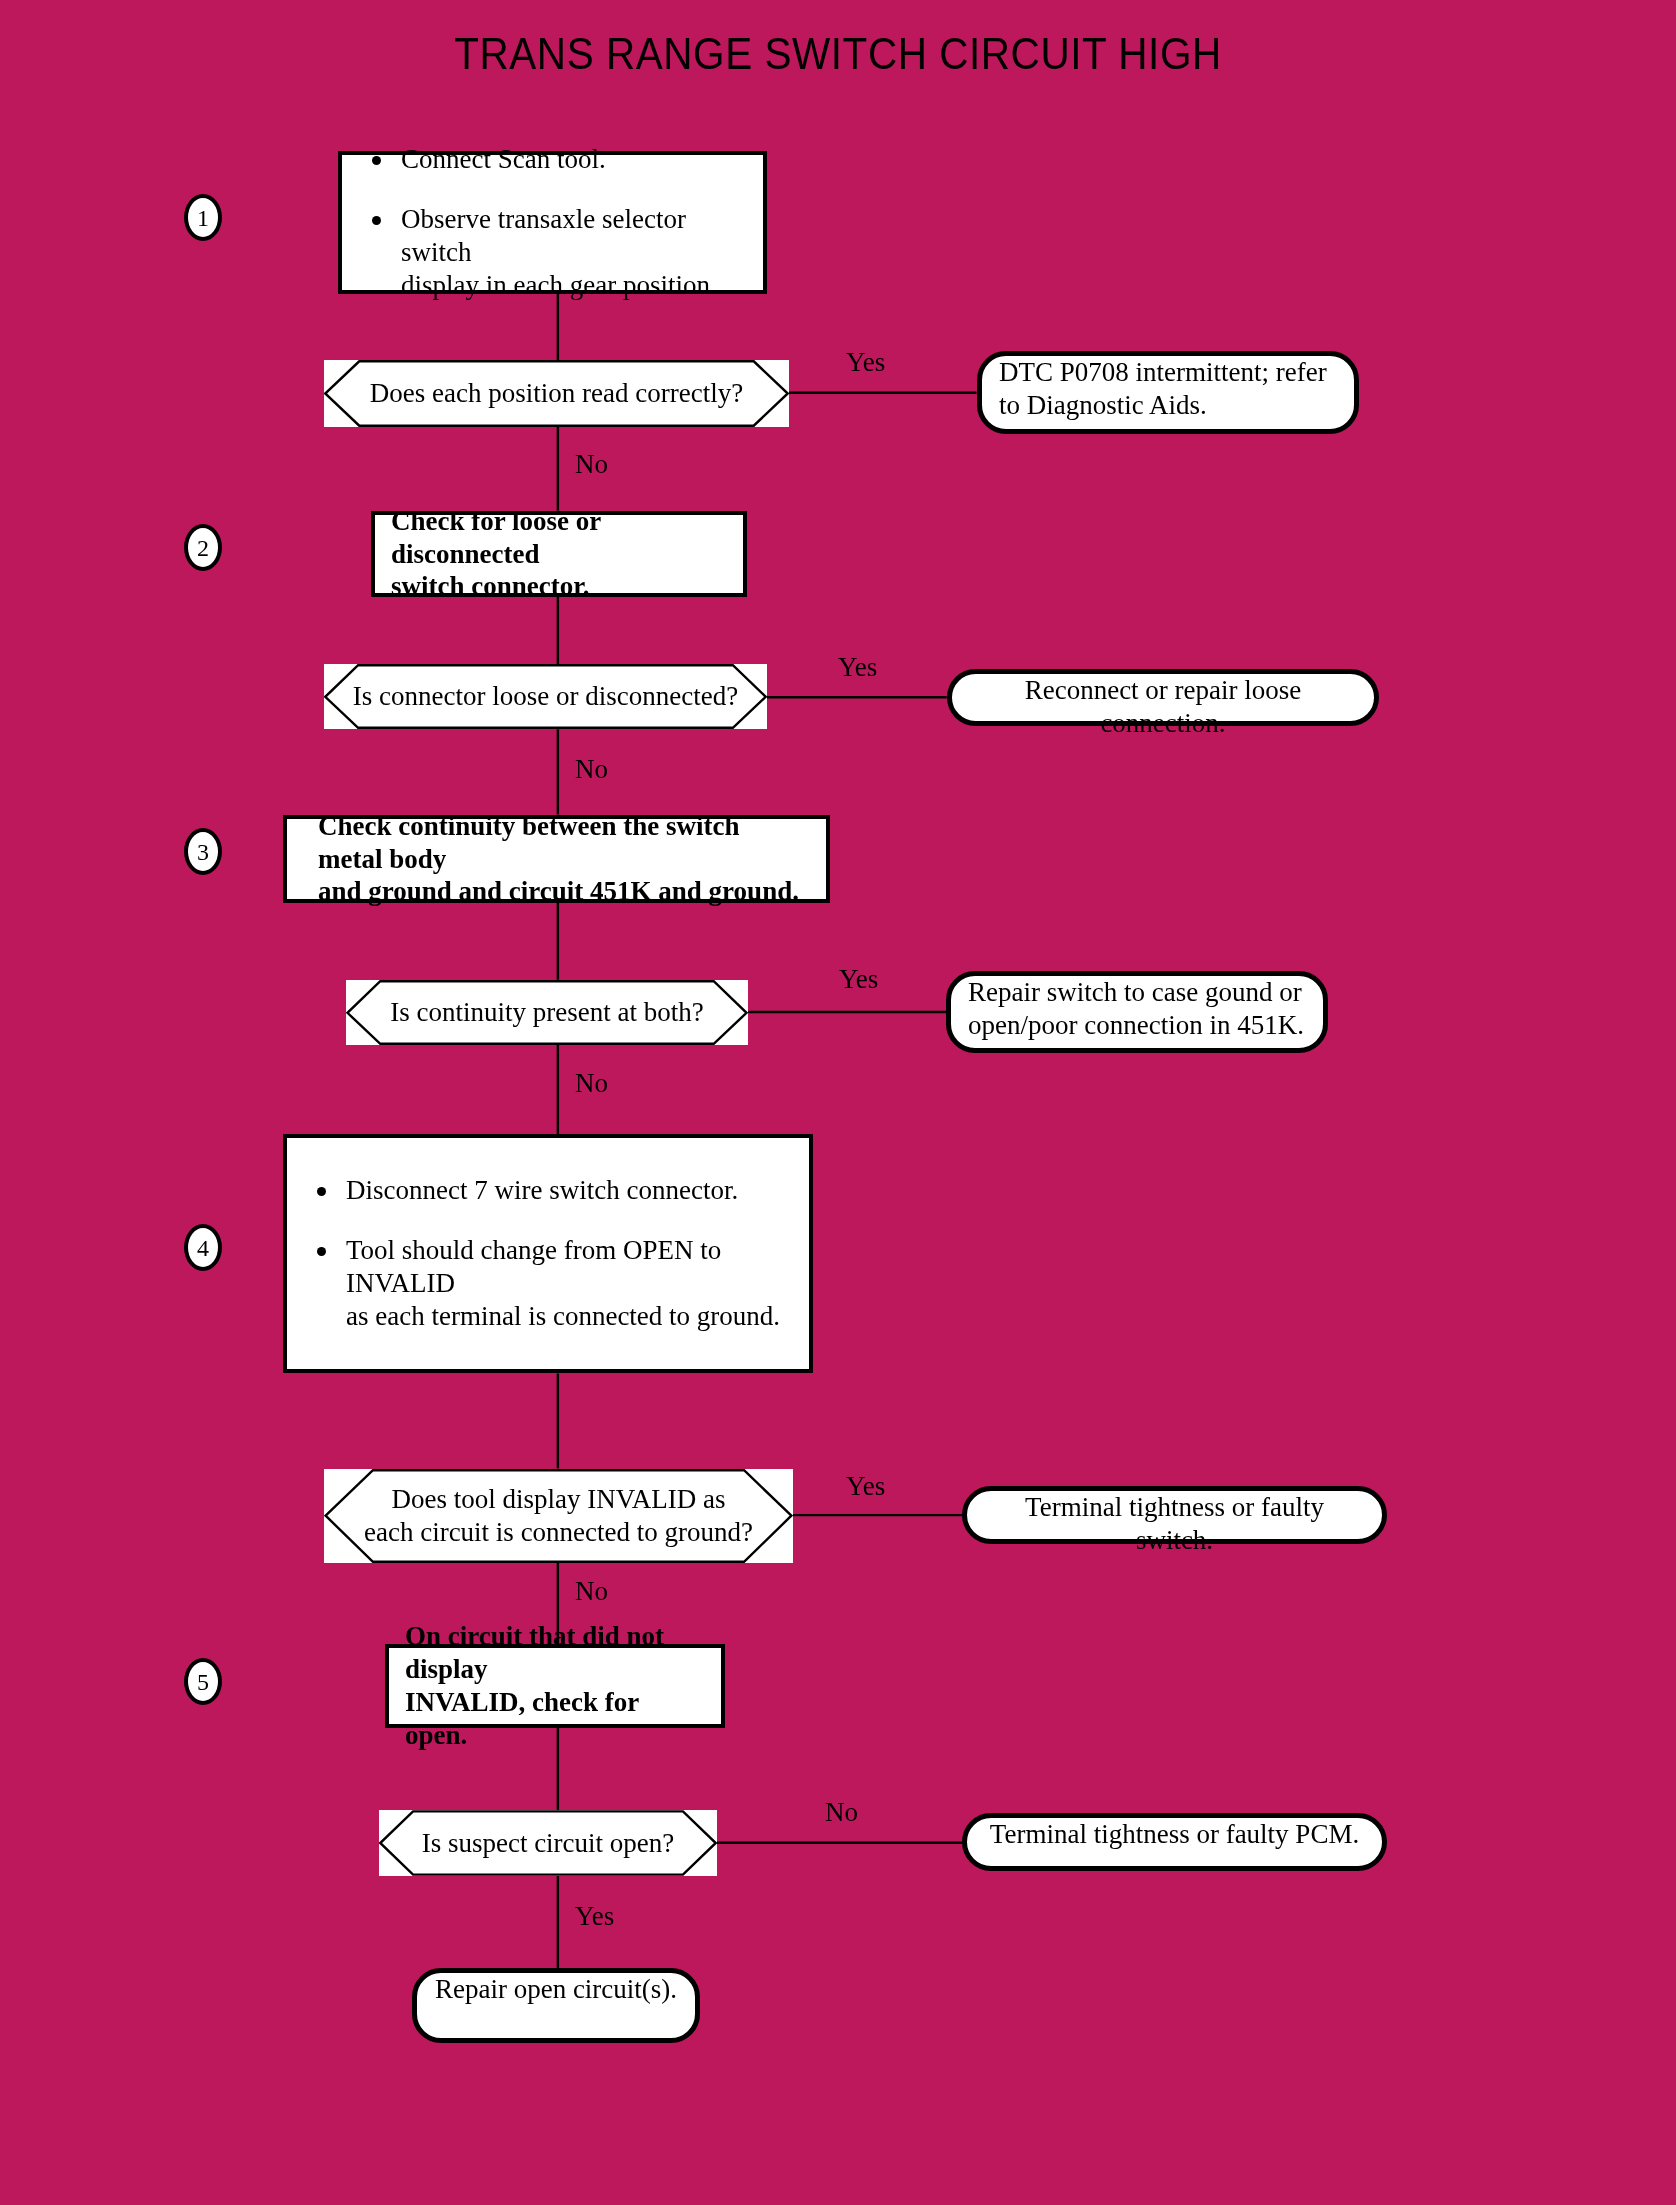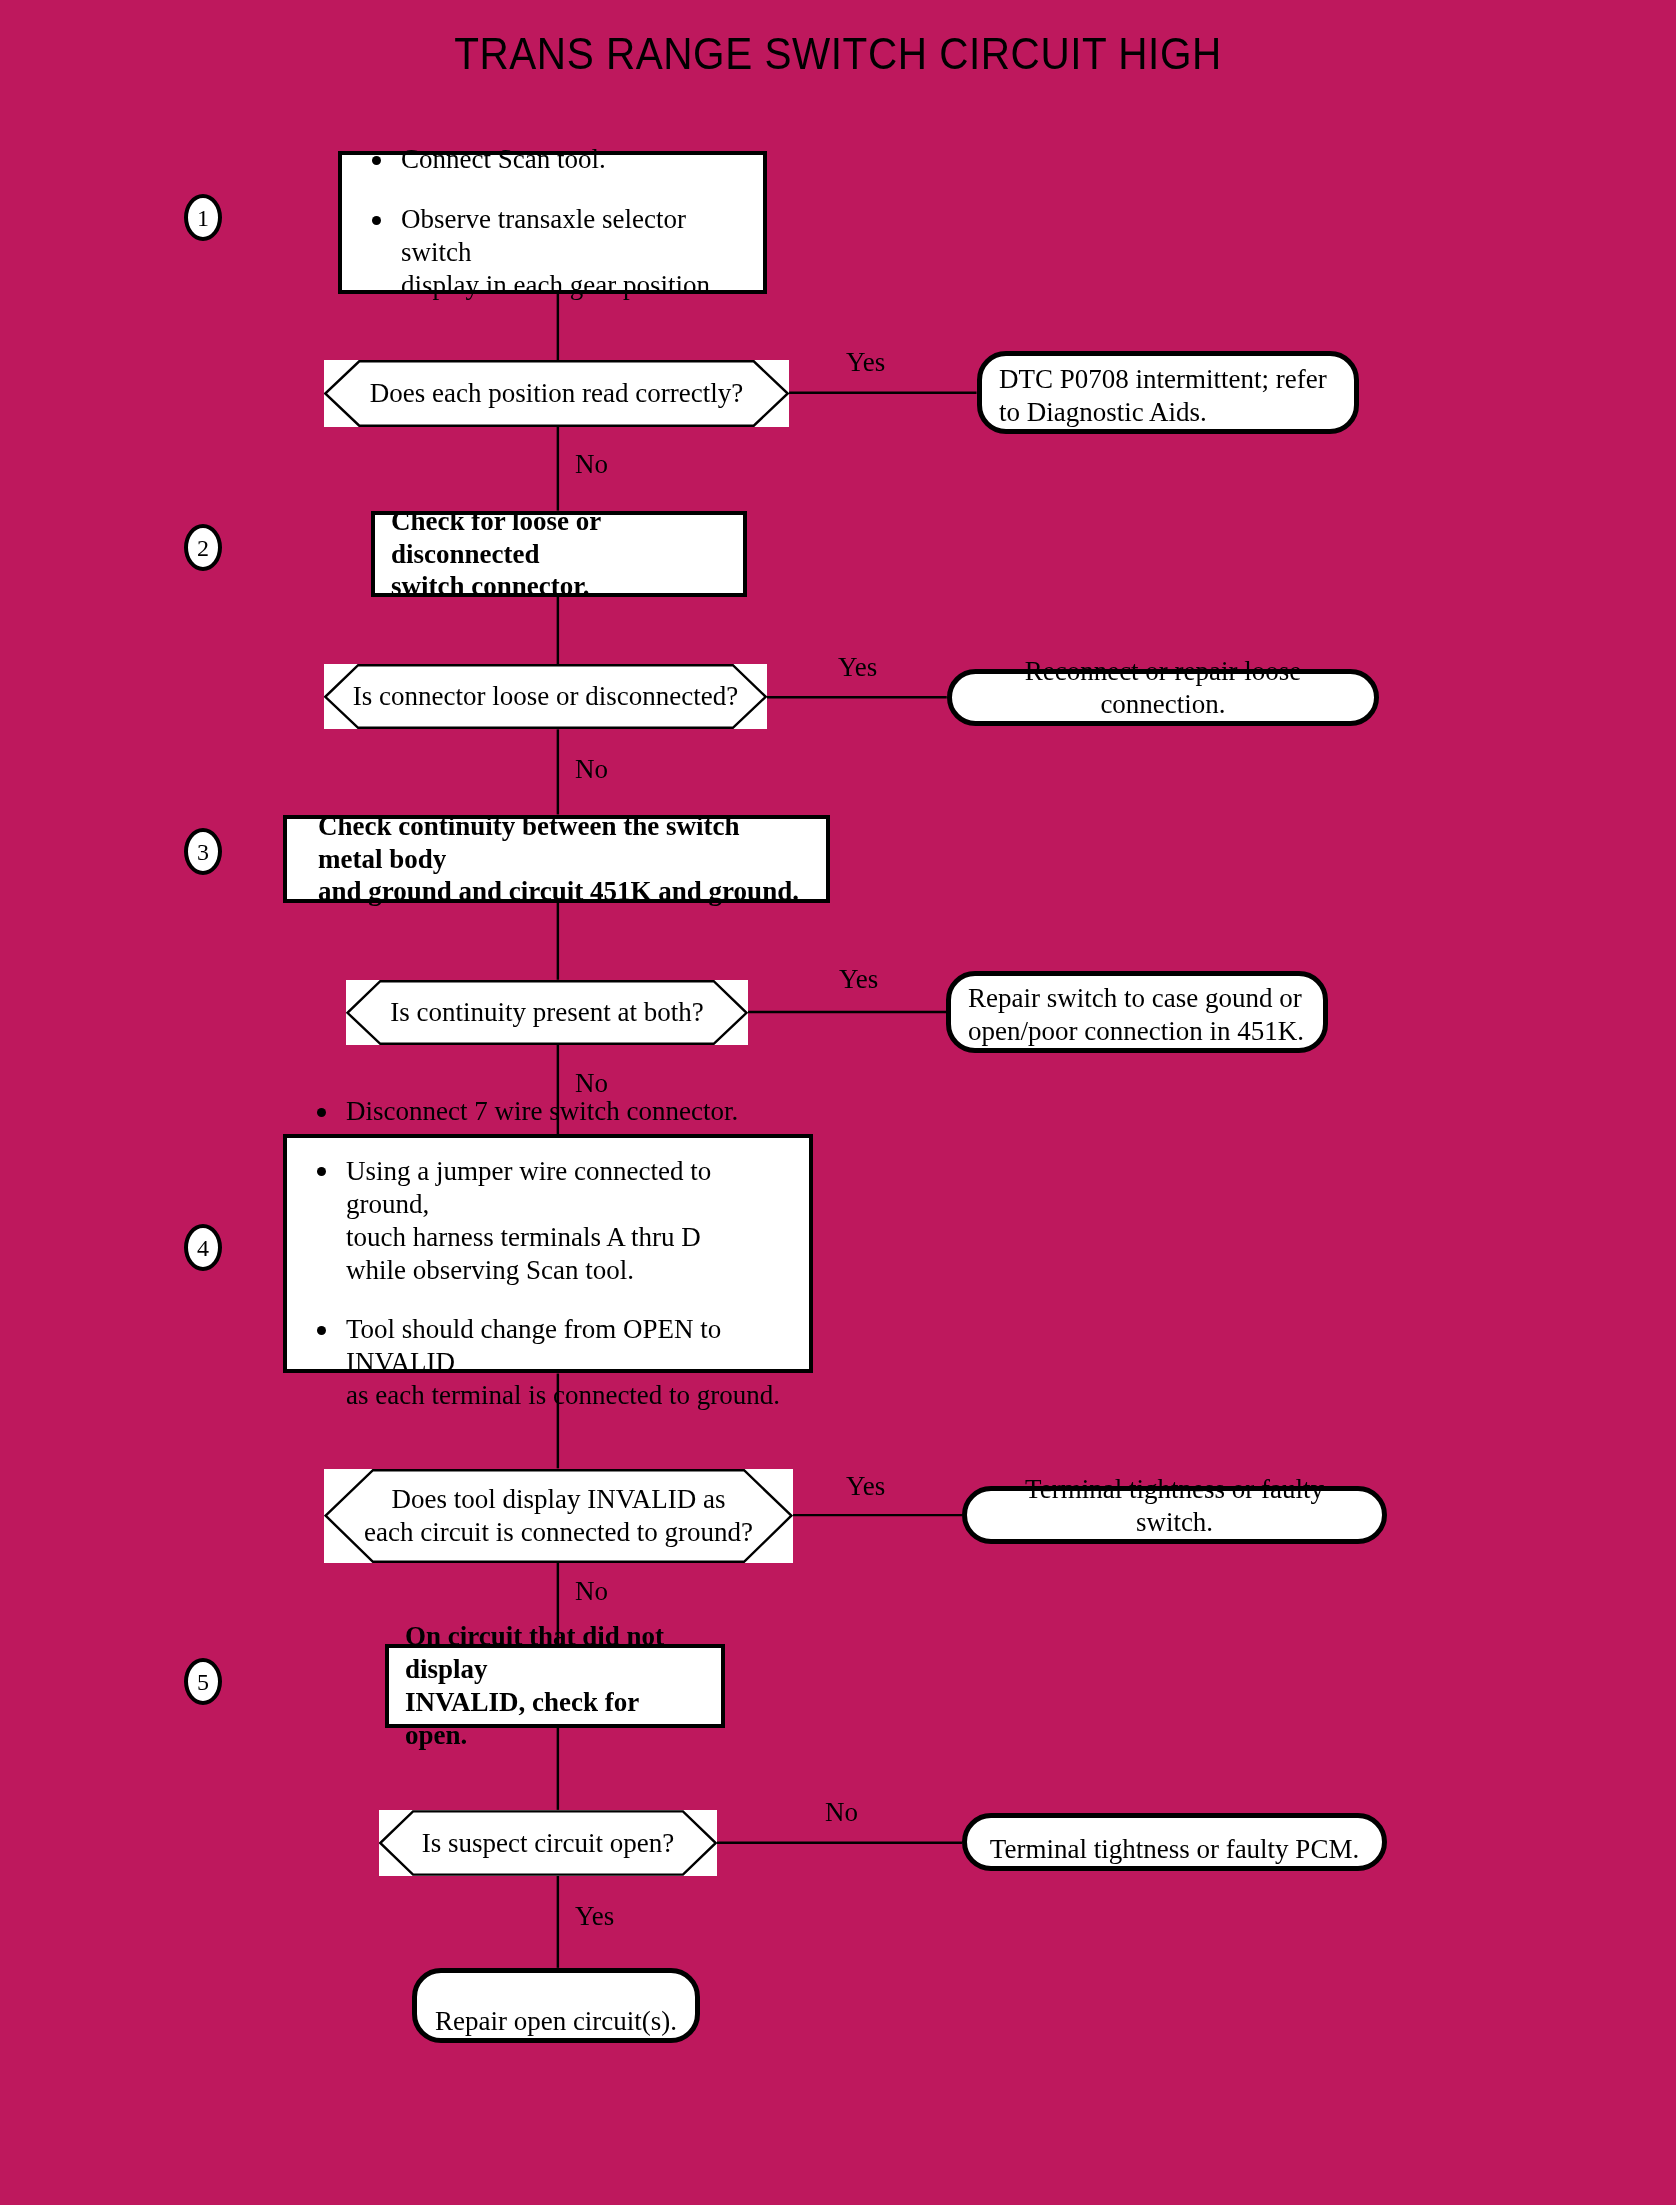--- a/index.html
+++ b/index.html
@@ -115,21 +115,21 @@
     white-space: pre-line;
   }
   
   .terminal {
     position: absolute;
     box-sizing: border-box;
     border: 5.5px solid #000;
     border-radius: 29px;
     background: #fff;
     display: flex;
-    align-items: flex-end;
+    align-items: flex-start;
   }
   .terminal .ttext {
     font-size: 27px;
     line-height: 1.22;
     padding: 0 17px;
     white-space: pre-line;
     width: 100%;
   }
   .terminal.center .ttext { text-align: center; }
   
@@ -259,23 +259,20 @@
   <div class="terminal" style="left:946px; top:971px; width:382px; height:82px;">
     <div class="ttext">Repair switch to case gound or
 open/poor connection in 451K.</div>
   </div>
 
   <div class="branch-label" style="left:575px; top:1070px;">No</div>
 
   <div class="proc-box" style="left:283px; top:1134px; width:530px; height:239px;">
     <ul class="bullet-list">
       <li>Disconnect 7 wire switch connector.</li>
-      <li>Using a jumper wire connected to ground,
-touch harness terminals A thru D
-while observing Scan tool.</li>
       <li>Tool should change from OPEN to INVALID
 as each terminal is connected to ground.</li>
     </ul>
   </div>
 
   <div class="decision" style="left:324px; top:1469px; width:469px; height:94px;">
     <svg width="469" height="94" viewBox="0 0 772 155" xmlns="http://www.w3.org/2000/svg">
       <polygon points="80,2 692,2 770,77 692,153 80,153 2,77" fill="#ffffff" stroke="#000000" stroke-width="4"></polygon>
     </svg>
     <div class="dtext">Does tool display INVALID as

